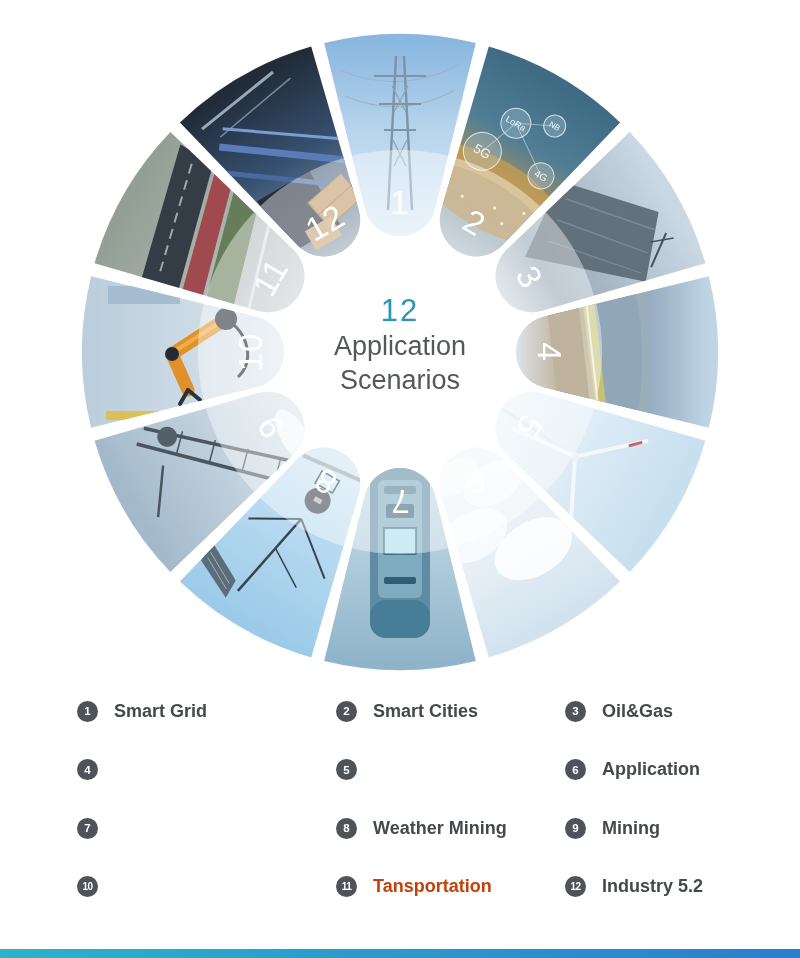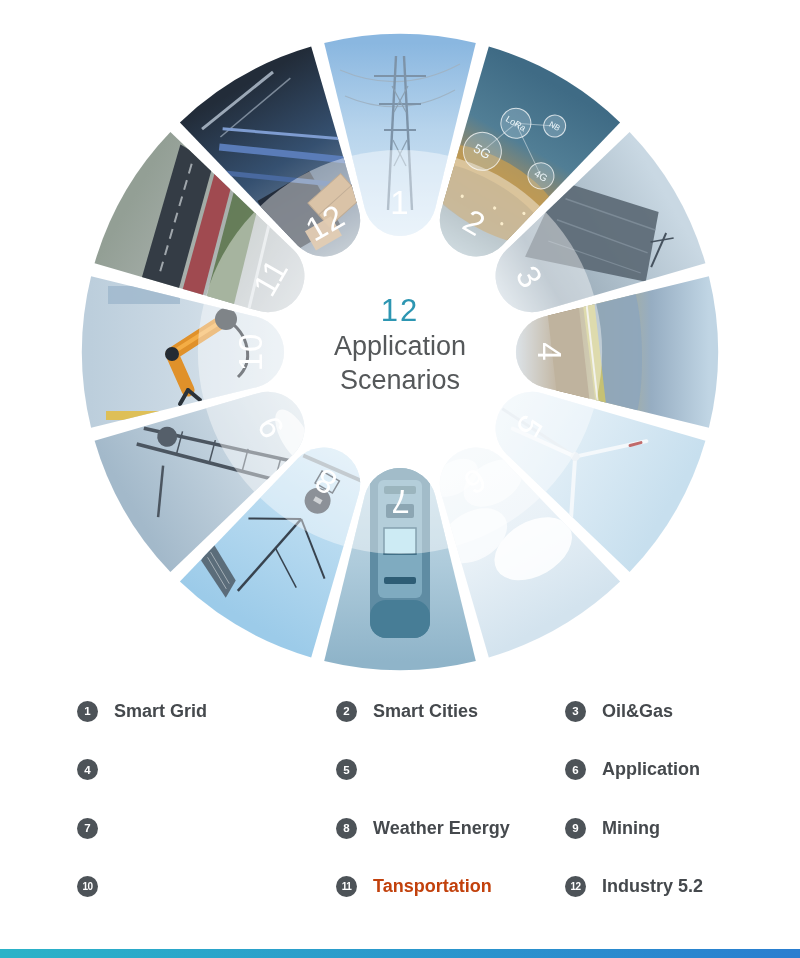--- a/index.html
+++ b/index.html
@@ -318,21 +318,21 @@
     </div>
     <div class="legend-item">
       <span class="legend-badge" style="background: rgb(77, 83, 88);">6</span>
       <span class="legend-label" style="color: rgb(69, 73, 77);">Application</span>
     </div>
     <div class="legend-item">
       <span class="legend-badge" style="background: rgb(77, 83, 88);">7</span>
     </div>
     <div class="legend-item">
       <span class="legend-badge" style="background: rgb(77, 83, 88);">8</span>
-      <span class="legend-label" style="color: rgb(69, 73, 77);">Weather Energy</span>
+      <span class="legend-label" style="color: rgb(69, 73, 77);">Weather Mining</span>
     </div>
     <div class="legend-item">
       <span class="legend-badge" style="background: rgb(77, 83, 88);">9</span>
       <span class="legend-label" style="color: rgb(69, 73, 77);">Mining</span>
     </div>
     <div class="legend-item">
       <span class="legend-badge two" style="background: rgb(77, 83, 88);">10</span>
     </div>
     <div class="legend-item">
       <span class="legend-badge two" style="background: rgb(77, 83, 88);">11</span>

